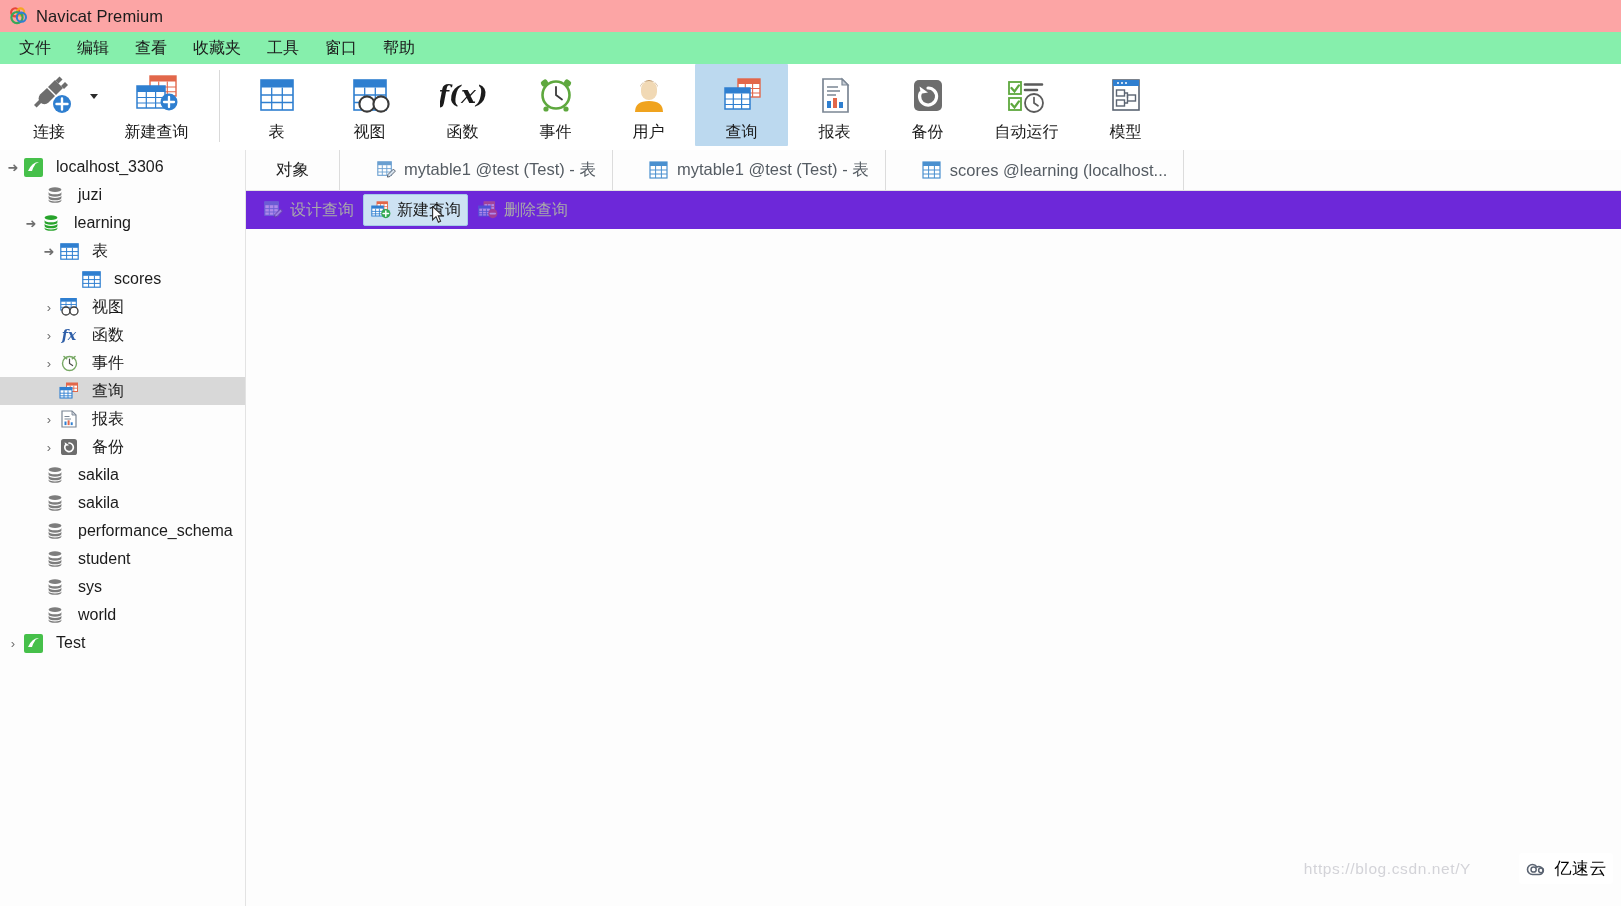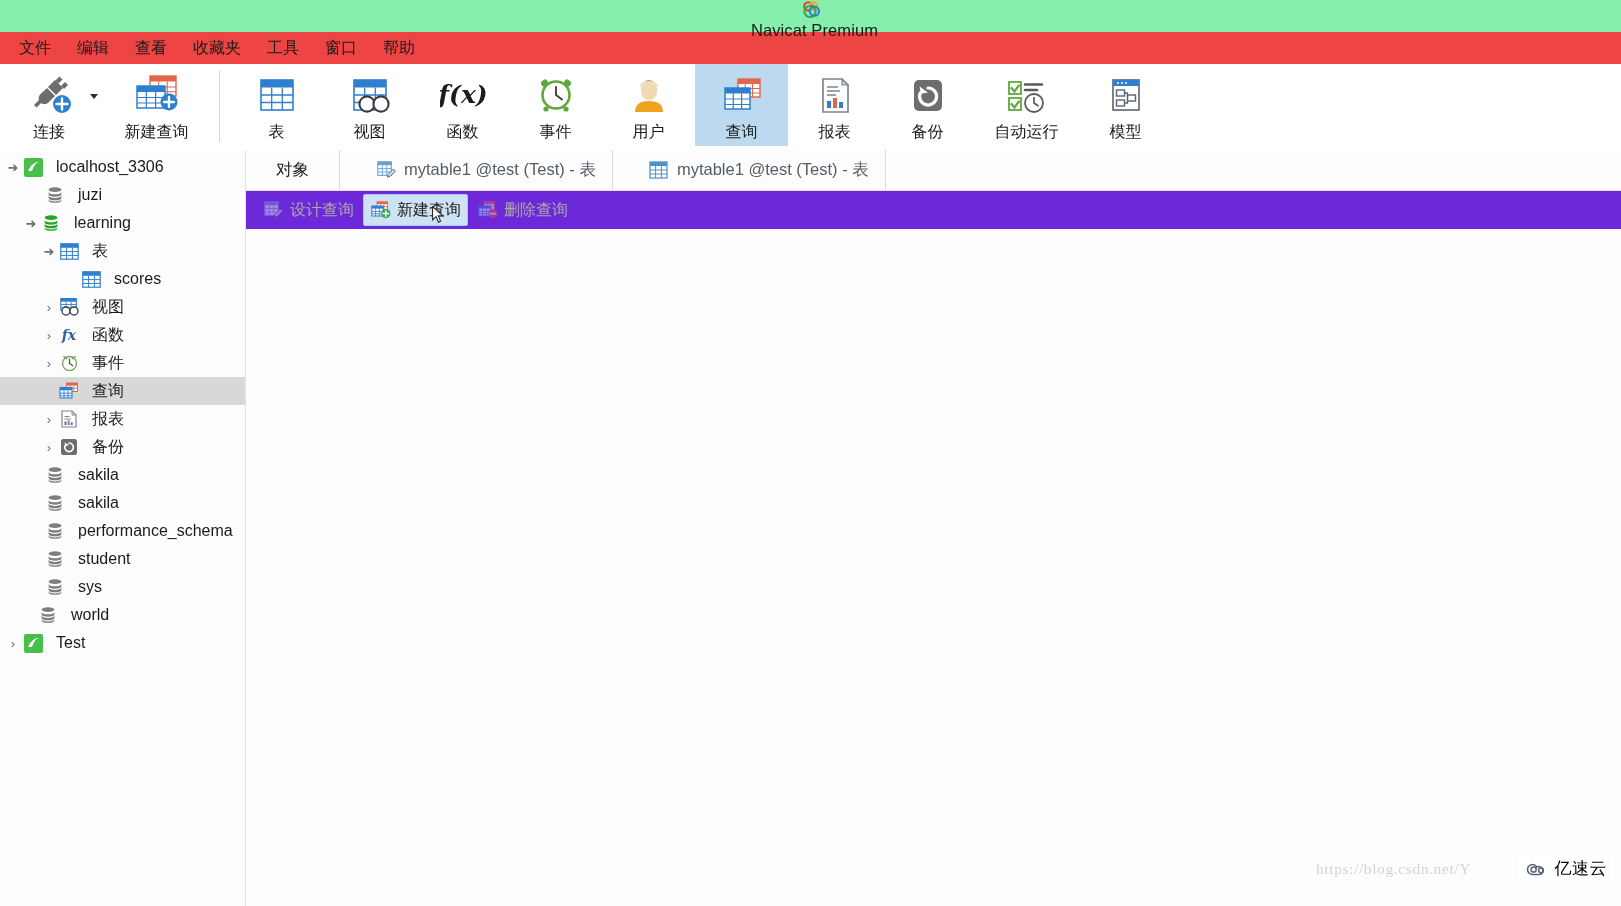--- a/index.html
+++ b/index.html
@@ -21,42 +21,41 @@
     height: 906px;
     background: #fdfdfd;
   }
 
   
   .titlebar {
     height: 32px;
     display: flex;
     align-items: center;
     padding-left: 8px;
-    background: #86efac;
-    flex-direction: column;
+    background: #fca5a5;
   }
   .app-logo {
     width: 21px;
     height: 21px;
     margin-right: 7px;
     flex: 0 0 auto;
   }
   .app-title {
     font-size: 16.5px;
     color: #1b1b1b;
     letter-spacing: .1px;
   }
 
   
   .menubar {
     height: 32px;
     display: flex;
     align-items: center;
     padding-left: 6px;
-    background: #ef4444;
+    background: #86efac;
   }
   .menu-item {
     font-size: 16px;
     color: #1b1b1b;
     padding: 3px 13px;
     border-radius: 2px;
     cursor: default;
   }
 
   
@@ -242,21 +241,21 @@
     width: 12px;
     height: 18px;
     pointer-events: none;
   }
 
   
   .wm-url {
     position: absolute;
     right: 150px;
     bottom: 28px;
-    font-family: Liberation Serif, serif;
+    font-family: Liberation Sans, sans-serif;
     font-size: 15.5px;
     color: #d3d3d8;
     letter-spacing: .6px;
     white-space: nowrap;
   }
   .wm-badge {
     position: absolute;
     right: 8px;
     bottom: 22px;
     display: flex;
@@ -685,21 +684,21 @@
                 <ellipse cx="9" cy="3.6" rx="6.4" ry="2.3"></ellipse>
                 <path d="M2.6 6 v2.4 a6.4 2.3 0 0 0 12.8 0 V6 a6.4 2.3 0 0 1 -12.8 0z"></path>
                 <path d="M2.6 9.6 v2.4 a6.4 2.3 0 0 0 12.8 0 V9.6 a6.4 2.3 0 0 1 -12.8 0z"></path>
                 <path d="M2.6 13.2 v1.3 a6.4 2.3 0 0 0 12.8 0 v-1.3 a6.4 2.3 0 0 1 -12.8 0z"></path>
               </g>
             </svg>
         </span>
         <span class="tree-label">sys</span>
       </div>
 
-      <div class="tree-row" style="padding-left:19px">
+      <div class="tree-row" style="padding-left:26px">
         <span class="twisty spacer">›</span>
         <span class="tree-ico">
           <svg width="18" height="18" viewBox="0 0 18 18">
               <g fill="#7d7d7d">
                 <ellipse cx="9" cy="3.6" rx="6.4" ry="2.3"></ellipse>
                 <path d="M2.6 6 v2.4 a6.4 2.3 0 0 0 12.8 0 V6 a6.4 2.3 0 0 1 -12.8 0z"></path>
                 <path d="M2.6 9.6 v2.4 a6.4 2.3 0 0 0 12.8 0 V9.6 a6.4 2.3 0 0 1 -12.8 0z"></path>
                 <path d="M2.6 13.2 v1.3 a6.4 2.3 0 0 0 12.8 0 v-1.3 a6.4 2.3 0 0 1 -12.8 0z"></path>
               </g>
             </svg>
@@ -743,20 +742,30 @@
           <span class="tab-ico">
             <svg width="19" height="18" viewBox="0 0 19 18">
                 <rect x="1" y="1" width="17" height="16" fill="#ffffff" stroke="#4a90cf" stroke-width="1.2"></rect>
                 <rect x="1" y="1" width="17" height="4" fill="#4a90cf"></rect>
                 <path d="M6.6 5 V17 M12.4 5 V17 M1 9 H18 M1 13 H18" stroke="#4a90cf" stroke-width="1"></path>
               </svg>
           </span>
           <span>mytable1 @test (Test) - 表</span>
         </div>
 
+        <div class="tab">
+          <span class="tab-ico">
+            <svg width="19" height="18" viewBox="0 0 19 18">
+                <rect x="1" y="1" width="17" height="16" fill="#ffffff" stroke="#4a90cf" stroke-width="1.2"></rect>
+                <rect x="1" y="1" width="17" height="4" fill="#4a90cf"></rect>
+                <path d="M6.6 5 V17 M12.4 5 V17 M1 9 H18 M1 13 H18" stroke="#4a90cf" stroke-width="1"></path>
+              </svg>
+          </span>
+          <span>scores @learning (localhost...</span>
+        </div>
       </div>
 
       <div class="actionbar">
 
         <div class="act-btn disabled">
           <span class="act-ico">
             <svg width="20" height="18" viewBox="0 0 20 18" opacity="0.45">
                 <rect x="0.8" y="0.8" width="13.5" height="13.5" fill="#ffffff" stroke="#6a9fd0" stroke-width="1.1"></rect>
                 <rect x="0.8" y="0.8" width="13.5" height="3.4" fill="#6a9fd0"></rect>
                 <path d="M5.3 4.2 V14.3 M9.8 4.2 V14.3 M0.8 7.6 H14.3 M0.8 11 H14.3" stroke="#6a9fd0" stroke-width="0.9"></path>

